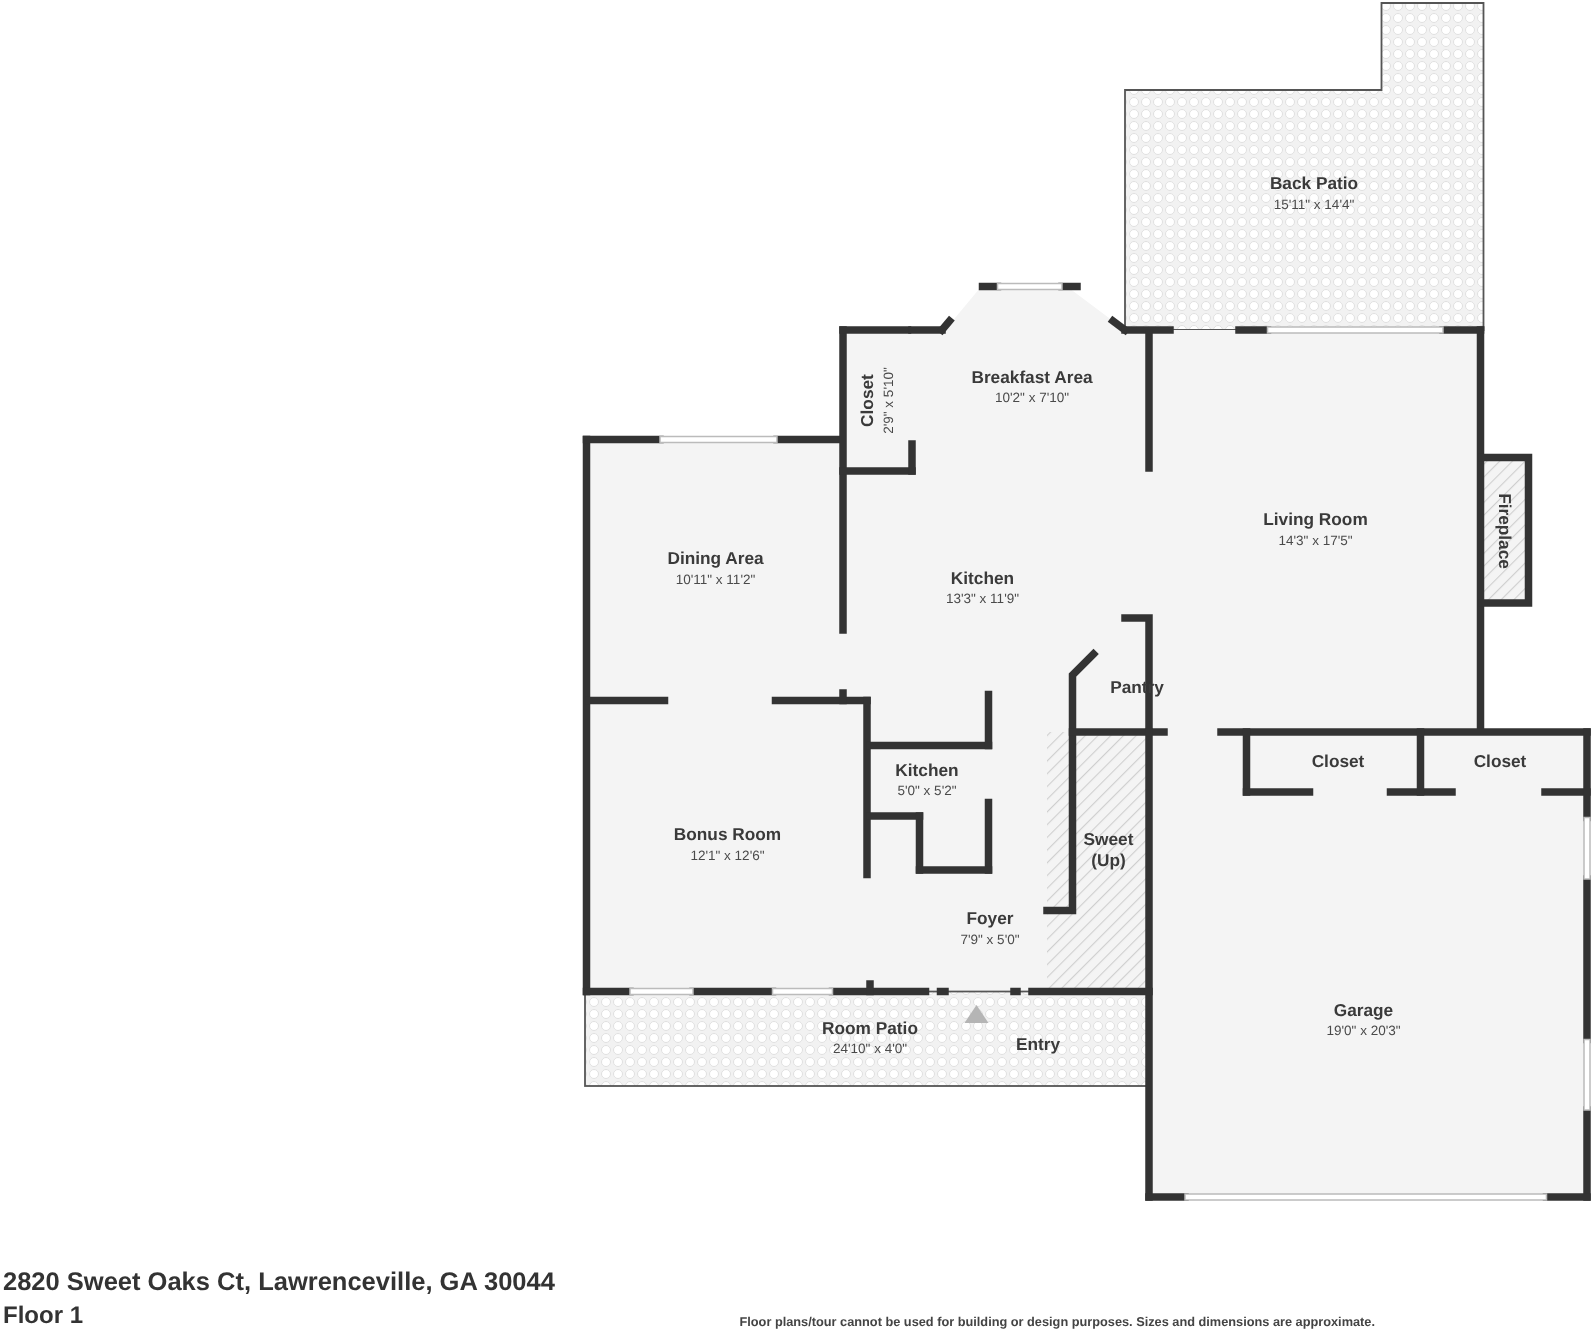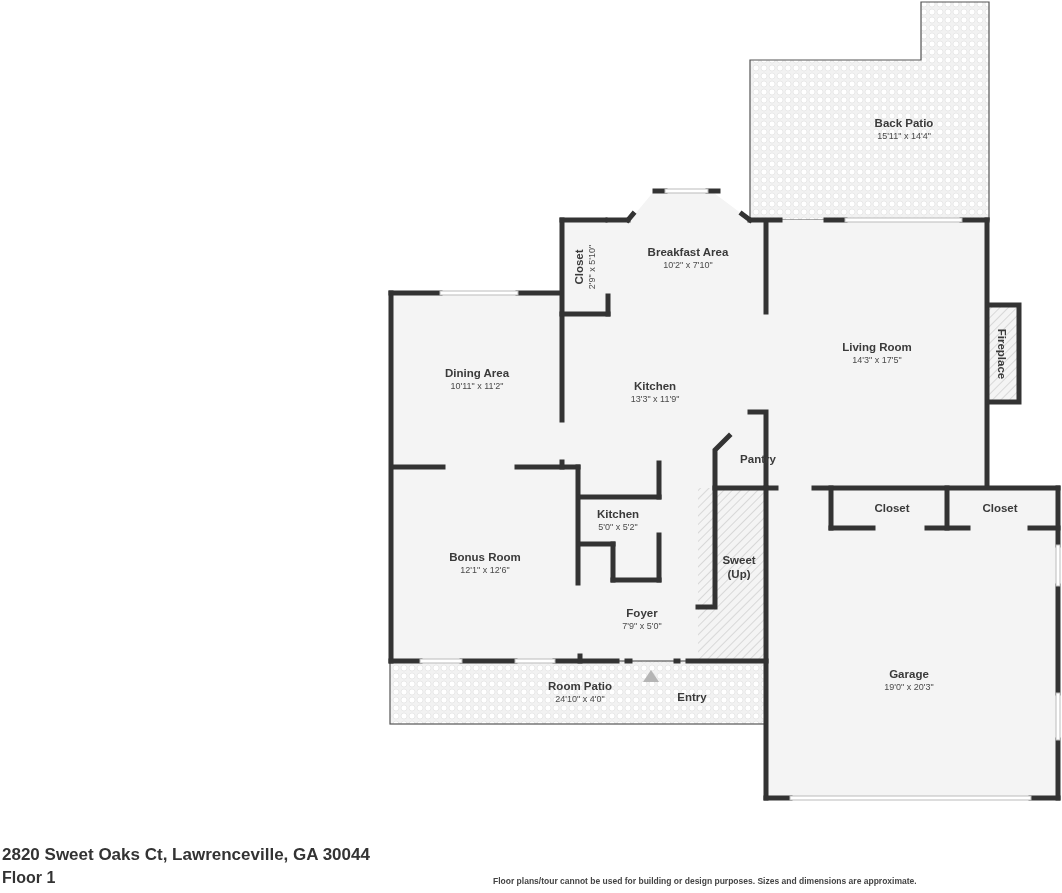--- a/index.html
+++ b/index.html
@@ -116,21 +116,21 @@
     <rect x="420" y="659" width="42" height="4"></rect>
     <rect x="515" y="659" width="40" height="4"></rect>
     <rect x="1056" y="545" width="4" height="41"></rect>
     <rect x="1056" y="693" width="4" height="47"></rect>
     <rect x="790" y="796" width="241" height="4"></rect>
   </g>
 
   <polygon points="651,670 643,682 659,682" fill="#b5b5b5"></polygon>
 </svg>
 
-<div class="lbl" style="left:876px;top:129px;margin-left:28px;">
+<div class="lbl" style="left:876px;top:129px;">
   <span class="name">Back Patio</span>
   <span class="dim">15'11" x 14'4"</span>
 </div>
 <div class="lbl" style="left:688px;top:258px;">
   <span class="name">Breakfast Area</span>
   <span class="dim">10'2" x 7'10"</span>
 </div>
 <div class="lbl vert" style="left:585px;top:267px;">
   <span class="name">Closet</span>
   <span class="dim">2'9" x 5'10"</span>
@@ -164,21 +164,21 @@
 <div class="lbl" style="left:739px;top:567px;">
   <span class="name">Sweet</span>
   <span class="name">(Up)</span>
 </div>
 <div class="lbl" style="left:892px;top:508px;">
   <span class="name">Closet</span>
 </div>
 <div class="lbl" style="left:1000px;top:508px;">
   <span class="name">Closet</span>
 </div>
-<div class="lbl" style="left:642px;top:619px;text-align:center;">
+<div class="lbl" style="left:660px;top:619px;text-align:center;">
   <span class="name">Foyer</span>
   <span class="dim">7'9" x 5'0"</span>
 </div>
 <div class="lbl" style="left:909px;top:680px;">
   <span class="name">Garage</span>
   <span class="dim">19'0" x 20'3"</span>
 </div>
 <div class="lbl" style="left:580px;top:692px;">
   <span class="name">Room Patio</span>
   <span class="dim">24'10" x 4'0"</span>

